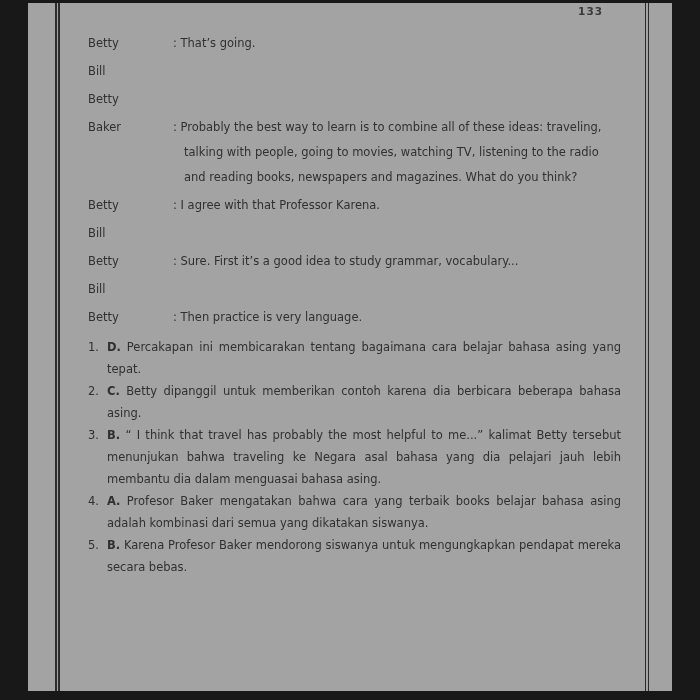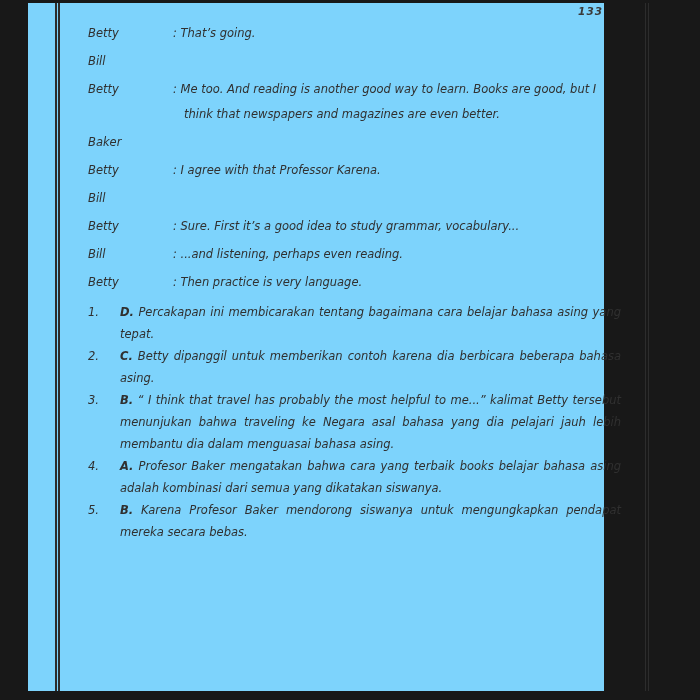--- a/index.html
+++ b/index.html
@@ -13,24 +13,23 @@
     height: 700px;
     background: #181818;
     overflow: hidden;
     font-family: "DejaVu Sans", "Liberation Sans", sans-serif;
     color: #303030;
   }
   .page {
     position: absolute;
     left: 28px;
     top: 3px;
-    width: 576px;
+    width: 644px;
     height: 688px;
-    background: #7dd3fc;
-    font-style: italic;
+    background: #a3a3a3;
   }
   .rule {
     position: absolute;
     top: 0;
     bottom: 0;
     width: 0;
   }
   .rule-left {
     left: 27px;
     border-left: 5px double #2c2c2c;
@@ -49,21 +48,21 @@
   .pagenum {
     position: absolute;
     top: 2px;
     right: 18px;
     font-size: 10.5px;
     font-weight: bold;
     letter-spacing: 1px;
     color: #3a3a3a;
   }
   .dialogue {
-    padding-top: 18px;
+    padding-top: 28px;
   }
   .drow {
     display: flex;
     margin-bottom: 3px;
     font-size: 11.5px;
     line-height: 25px;
   }
   .speaker {
     flex: none;
     width: 85px;
@@ -83,21 +82,20 @@
     line-height: 22px;
   }
   .answer-num {
     position: absolute;
     left: 0;
     top: 0;
     line-height: 22px;
   }
   .answer-body {
     text-align: justify;
-    margin-left: 13px;
   }
   .answer-letter {
     font-weight: bold;
   }
 </style>
 </head>
 <body>
 
 <div class="stage">
   <div class="page">
@@ -110,39 +108,38 @@
       <div class="dialogue">
         <div class="drow">
           <div class="speaker">Betty</div>
           <div class="speech"><span>:</span> <span>That’s going.</span></div>
         </div>
         <div class="drow">
           <div class="speaker">Bill</div>
         </div>
         <div class="drow">
           <div class="speaker">Betty</div>
-          <div class="speech"><span>:</span> <span>Me too. And reading is another good way to learn. Books are good, but I think that newspapers and magazines are even better.</span></div>
         </div>
         <div class="drow">
           <div class="speaker">Baker</div>
+          <div class="speech"><span>:</span> <span>Probably the best way to learn is to combine all of these ideas: traveling, talking with people, going to movies, watching TV, listening to the radio and reading books, newspapers and magazines. What do you think?</span></div>
         </div>
         <div class="drow">
           <div class="speaker">Betty</div>
           <div class="speech"><span>:</span> <span>I agree with that Professor Karena.</span></div>
         </div>
         <div class="drow">
           <div class="speaker">Bill</div>
         </div>
         <div class="drow">
           <div class="speaker">Betty</div>
           <div class="speech"><span>:</span> <span>Sure. First it’s a good idea to study grammar, vocabulary...</span></div>
         </div>
         <div class="drow">
           <div class="speaker">Bill</div>
-          <div class="speech"><span>:</span> <span>...and listening, perhaps even reading.</span></div>
         </div>
         <div class="drow">
           <div class="speaker">Betty</div>
           <div class="speech"><span>:</span> <span>Then practice is very language.</span></div>
         </div>
       </div>
 
       <div class="answers">
         <div class="answer">
           <span class="answer-num">1.</span>

